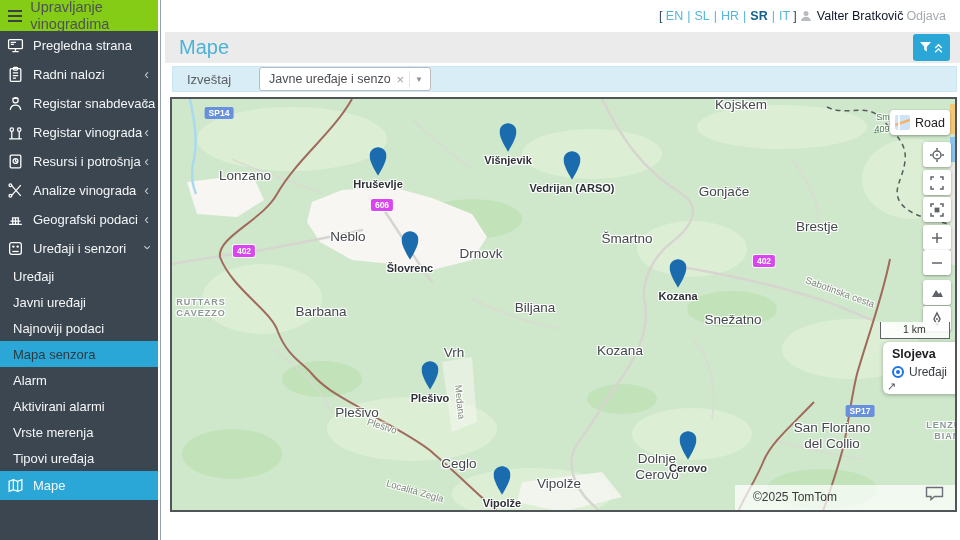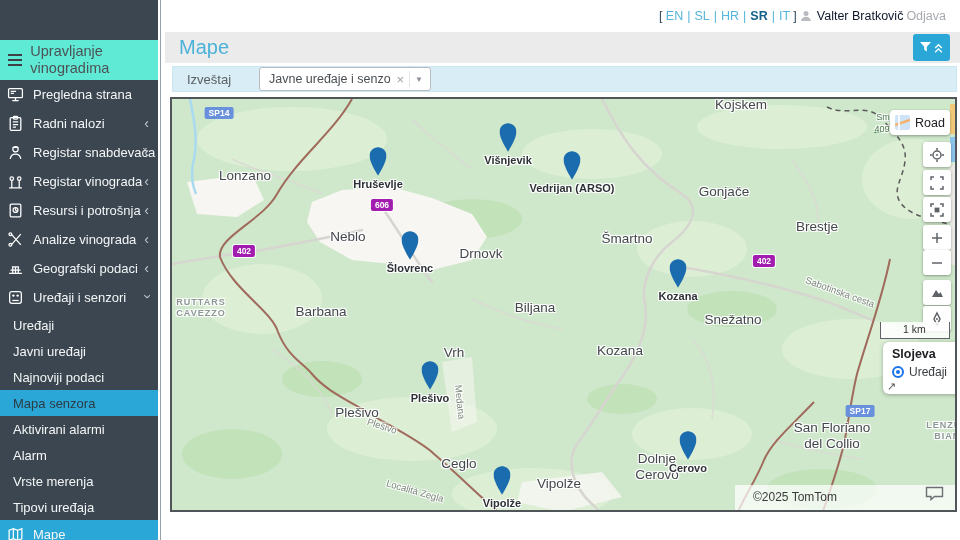--- a/index.html
+++ b/index.html
@@ -3,21 +3,21 @@
 <meta charset="utf-8">
 <style>
   * { margin:0; padding:0; box-sizing:border-box; }
   html,body { width:960px; height:540px; overflow:hidden; background:#fff;
     font-family:"Liberation Sans", sans-serif; }
   .stage { position:relative; width:960px; height:540px; background:#fff; }
 
   
   .sidebar { position:absolute; left:0; top:0; width:158px; height:540px; background:#3b4650; }
   .side-divider { position:absolute; left:160px; top:0; width:1px; height:540px; background:#96a0a8; }
-  .side-head { height:40px; background:#5eead4; display:flex; align-items:center; padding:0 4px 0 8px;margin-top:40px; }
+  .side-head { height:31px; background:#84cc16; display:flex; align-items:center; padding:0 4px 0 8px; }
   .burger { width:18px; display:flex; flex-direction:column; gap:3px; margin-right:8px; cursor:pointer; }
   .burger i { display:block; height:2px; background:#3c4146; }
   .app-title { font-size:14.5px; line-height:1.15; color:#4e5256; }
   .srow { position:relative; display:flex; align-items:center; height:29px; padding-left:4px;
     color:#f4f6f7; font-size:13px; cursor:pointer; }
   .srow.sub { height:26px; padding-left:13px; }
   .srow.sel { background:#2aa7d6; }
   .srow.sub.sel { color:#2e3a44; }
   .srow .sicon { width:22px; height:18px; margin-right:7px; display:flex; align-items:center; justify-content:center; }
   .srow .sicon svg { width:17px; height:17px; stroke:#fff; fill:none; stroke-width:1.2; }
@@ -62,21 +62,21 @@
     text-shadow:-1px -1px 0 rgba(255,255,255,.95), 1px -1px 0 rgba(255,255,255,.95),
                 -1px 1px 0 rgba(255,255,255,.95), 1px 1px 0 rgba(255,255,255,.95), 0 0 3px #fff; }
   .mlabel.pinlbl { font-size:11px; font-weight:bold; color:#2d3136; }
   .mlabel.caps { font-size:9px; letter-spacing:1px; color:#8c9896; font-weight:bold; }
   .mlabel.road { font-size:9.5px; color:#7c887c; }
   .mlabel.peak { font-size:9px; color:#4e7d50; }
   .pin { position:absolute; width:17px; height:29px; transform:translate(-50%,-100%); cursor:pointer; }
   .rbadge { position:absolute; transform:translate(-50%,-50%); font-size:8.5px; font-weight:bold;
     color:#fff; padding:1px 4px; border-radius:2px; line-height:1.2; }
   .rbadge.blue { background:#6890dc; }
-  .rbadge.green { background:#a21caf; box-shadow:0 0 0 1px rgba(255,255,255,.9); }
+  .rbadge.green { background:#d946ef; box-shadow:0 0 0 1px rgba(255,255,255,.9); }
 
   .mapbtn { position:absolute; left:751px; width:28px; height:25px; background:#fff; border-radius:3px;
     box-shadow:0 1px 3px rgba(0,0,0,.35); display:flex; align-items:center; justify-content:center; cursor:pointer; }
   .mapbtn svg { width:16px; height:16px; stroke:#5f6368; fill:none; stroke-width:1.5; }
   .roadbtn { position:absolute; left:718px; top:11px; width:60px; height:25px; background:#fff; border-radius:4px;
     box-shadow:0 1px 3px rgba(0,0,0,.35); display:flex; align-items:center; justify-content:center; gap:5px;
     font-size:12.5px; color:#202124; cursor:pointer; }
   .scalebar { position:absolute; left:708px; top:223px; width:70px; height:17px; background:rgba(255,255,255,.85);
     border:1px solid #5f6368; border-top:none; font-size:10.5px; color:#333; padding-left:22px; line-height:15px; }
   .layers-panel { position:absolute; left:711px; top:243px; width:78px; height:52px; background:#fff;
@@ -201,24 +201,24 @@
         <div class="srow sub">
           <span>Javni uređaji</span>
         </div>
         <div class="srow sub">
           <span>Najnoviji podaci</span>
         </div>
         <div class="srow sub sel">
           <span>Mapa senzora</span>
         </div>
         <div class="srow sub">
+          <span>Alarm</span>
+        </div>
+        <div class="srow sub">
           <span>Aktivirani alarmi</span>
-        </div>
-        <div class="srow sub">
-          <span>Alarm</span>
         </div>
         <div class="srow sub">
           <span>Vrste merenja</span>
         </div>
         <div class="srow sub">
           <span>Tipovi uređaja</span>
         </div>
         <div class="srow sel">
           <span class="sicon">
             <svg viewBox="0 0 16 16">

